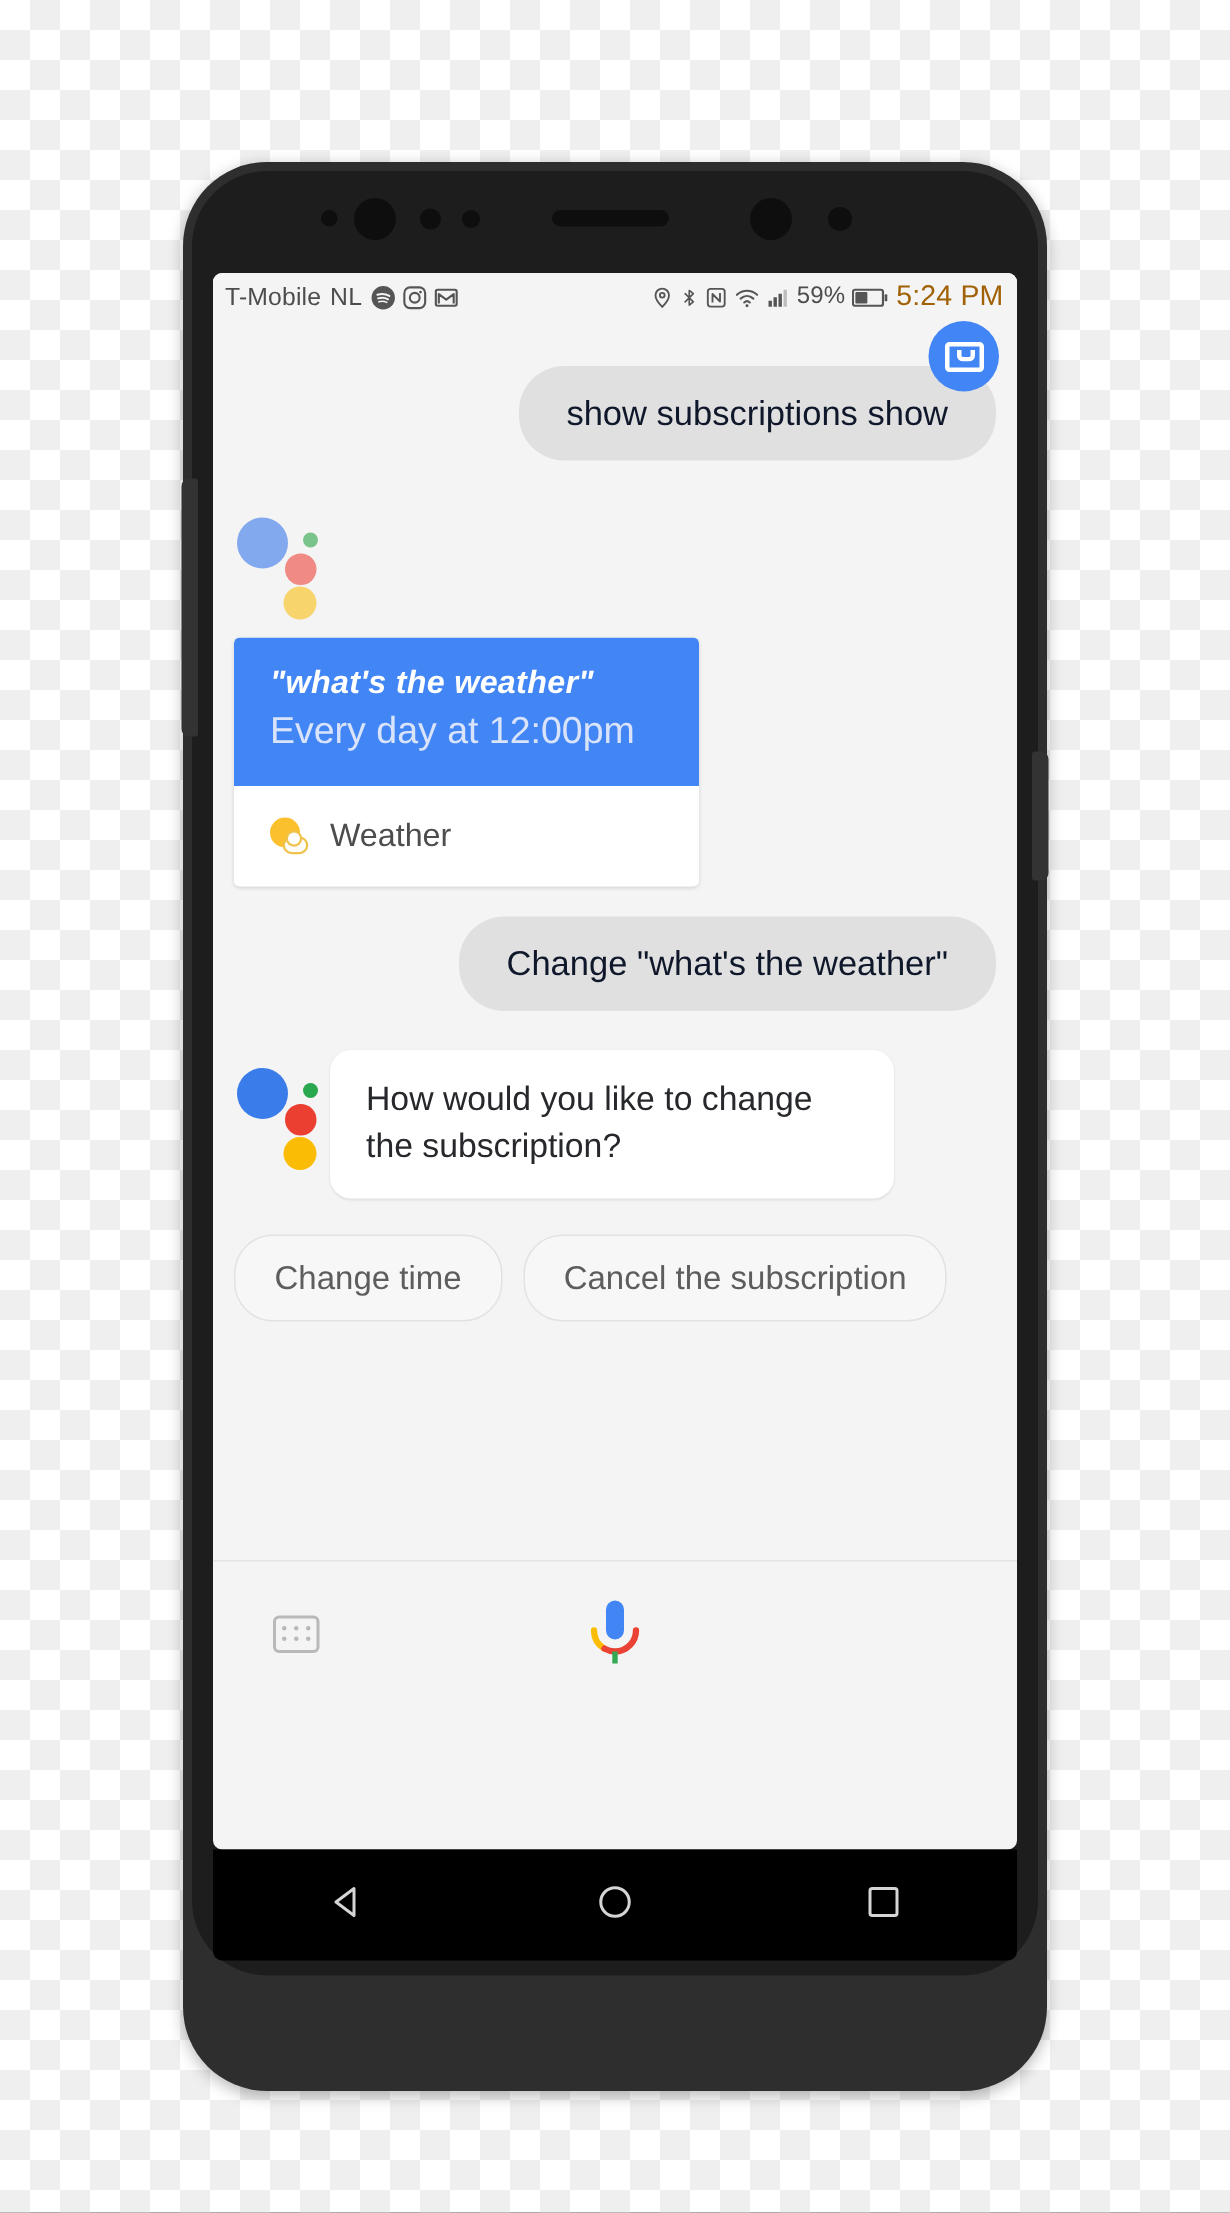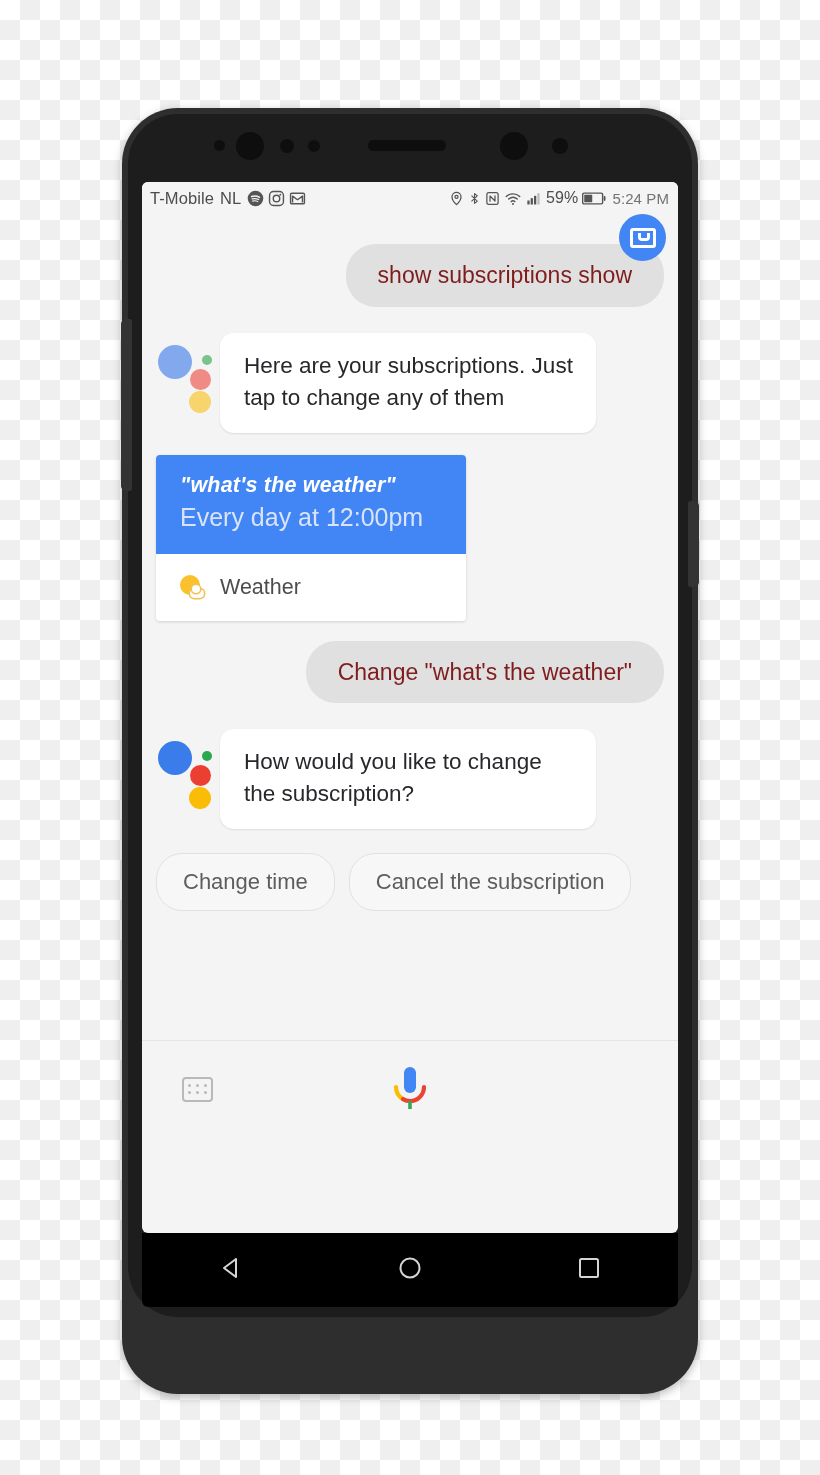--- a/index.html
+++ b/index.html
@@ -50,31 +50,31 @@
   #statusbar{
     height:32px;display:flex;align-items:center;justify-content:space-between;
     padding:0 9px 0 8px;background:#f4f4f4;color:#5a5a5a;
     font-size:16.5px;letter-spacing:.1px;
   }
   #status-left{display:flex;align-items:center;gap:4px;white-space:nowrap;}
   #status-right{display:flex;align-items:center;gap:4px;white-space:nowrap;}
   .carrier{color:#4d4d4d;font-size:16.5px;margin-right:2px;}
   .sicon{display:inline-flex;align-items:center;justify-content:center;}
   .batt-pct{font-size:16px;color:#4d4d4d;}
-  .clock{font-size:15px;color:#737373;margin-left:2px;}
+  .clock{font-size:19px;color:#a16207;margin-left:2px;}
 
   
   #convo{position:relative;height:919px;overflow:hidden;background:#f4f4f4;padding-top:4px;}
 
   .row{display:flex;padding:0 14px;margin-bottom:18px;}
   .row.user{justify-content:flex-end;}
   .row.asst{justify-content:flex-start;align-items:flex-start;}
 
   .bubble-user{
-    background:#e0e0e0;color:#7f1d1d;border-radius:30px;
+    background:#e0e0e0;color:#0f172a;border-radius:30px;
     padding:17px 32px;font-size:23px;line-height:1.25;
     max-width:400px;white-space:nowrap;
   }
   .bubble-asst{
     background:#ffffff;color:#26282b;border-radius:14px;
     padding:17px 22px 19px 24px;font-size:22.5px;line-height:1.42;
     max-width:330px;box-shadow:0 1px 2px rgba(0,0,0,.10);
   }
 
   
@@ -260,21 +260,20 @@
           <div class="bubble-user">show subscriptions show</div>
         </div>
 
         <div class="row asst" style="margin-bottom:22px;">
           <div class="glogo pale">
             <span class="d blue"></span>
             <span class="d red"></span>
             <span class="d green"></span>
             <span class="d yellow"></span>
           </div>
-          <div class="bubble-asst">Here are your subscriptions. Just tap to change any of them</div>
         </div>
 
         <div class="card-row">
           <div class="sub-card">
             <div class="sub-head">
               <div class="sub-title">"what's the weather"</div>
               <div class="sub-sub">Every day at 12:00pm</div>
             </div>
             <div class="sub-foot">
               <span class="weather-ico">

